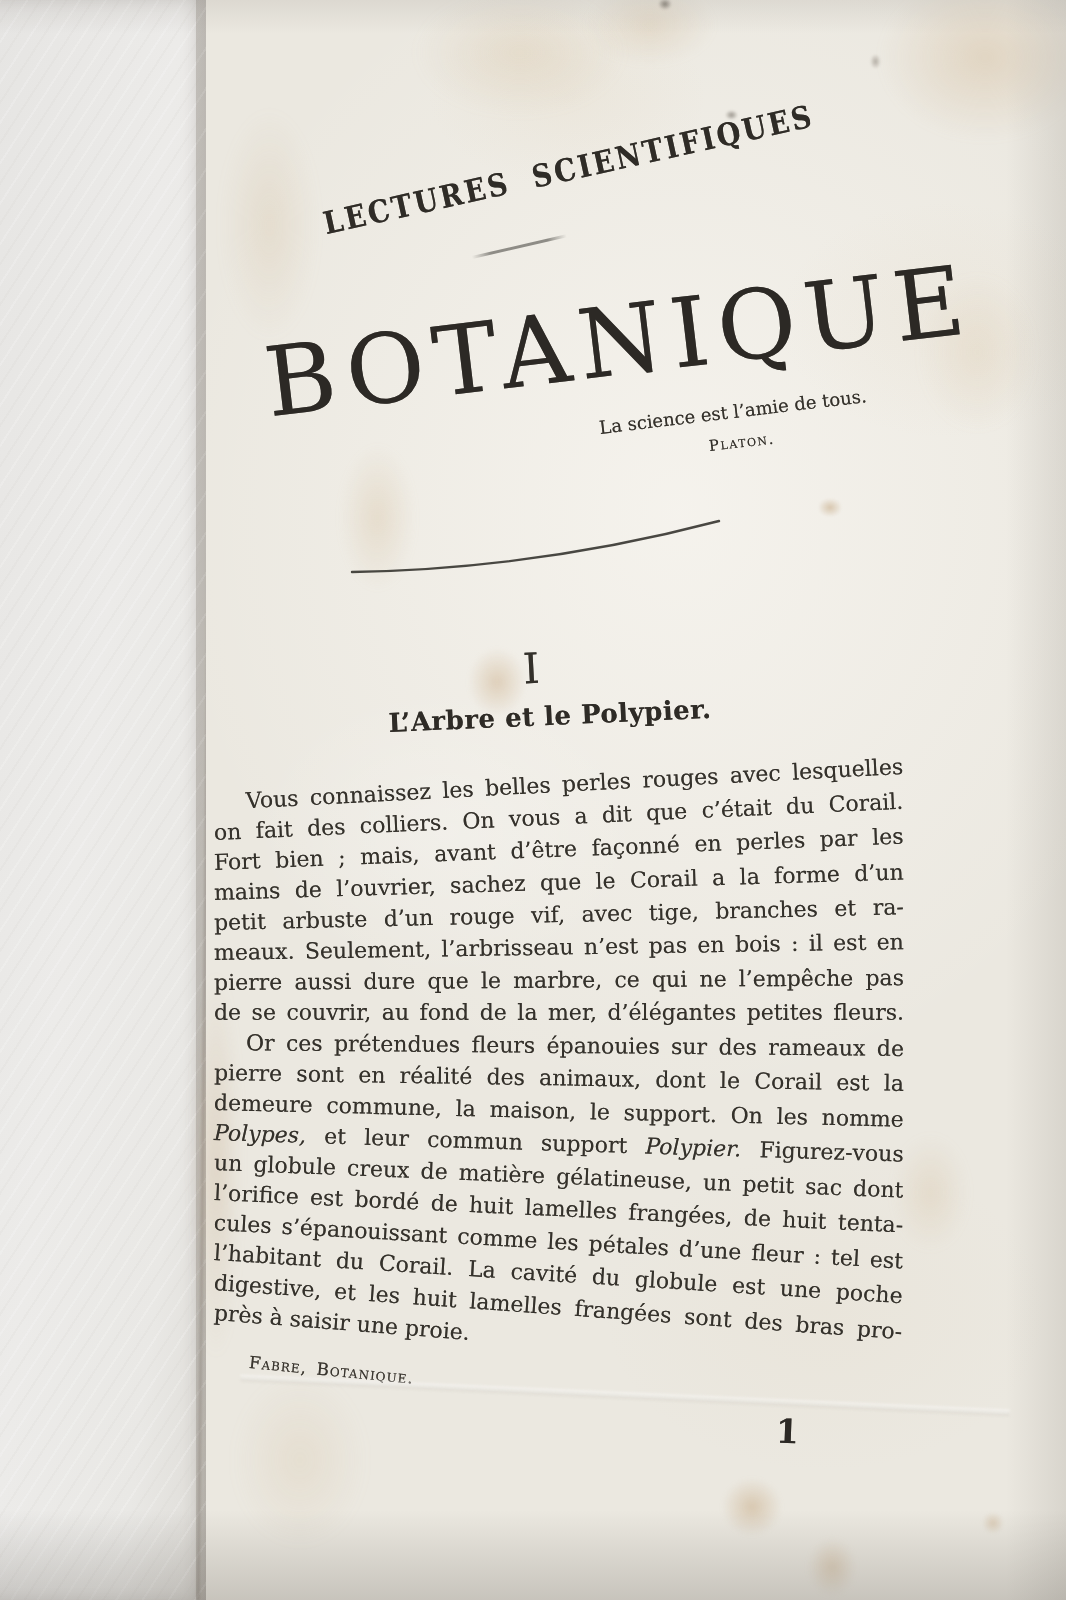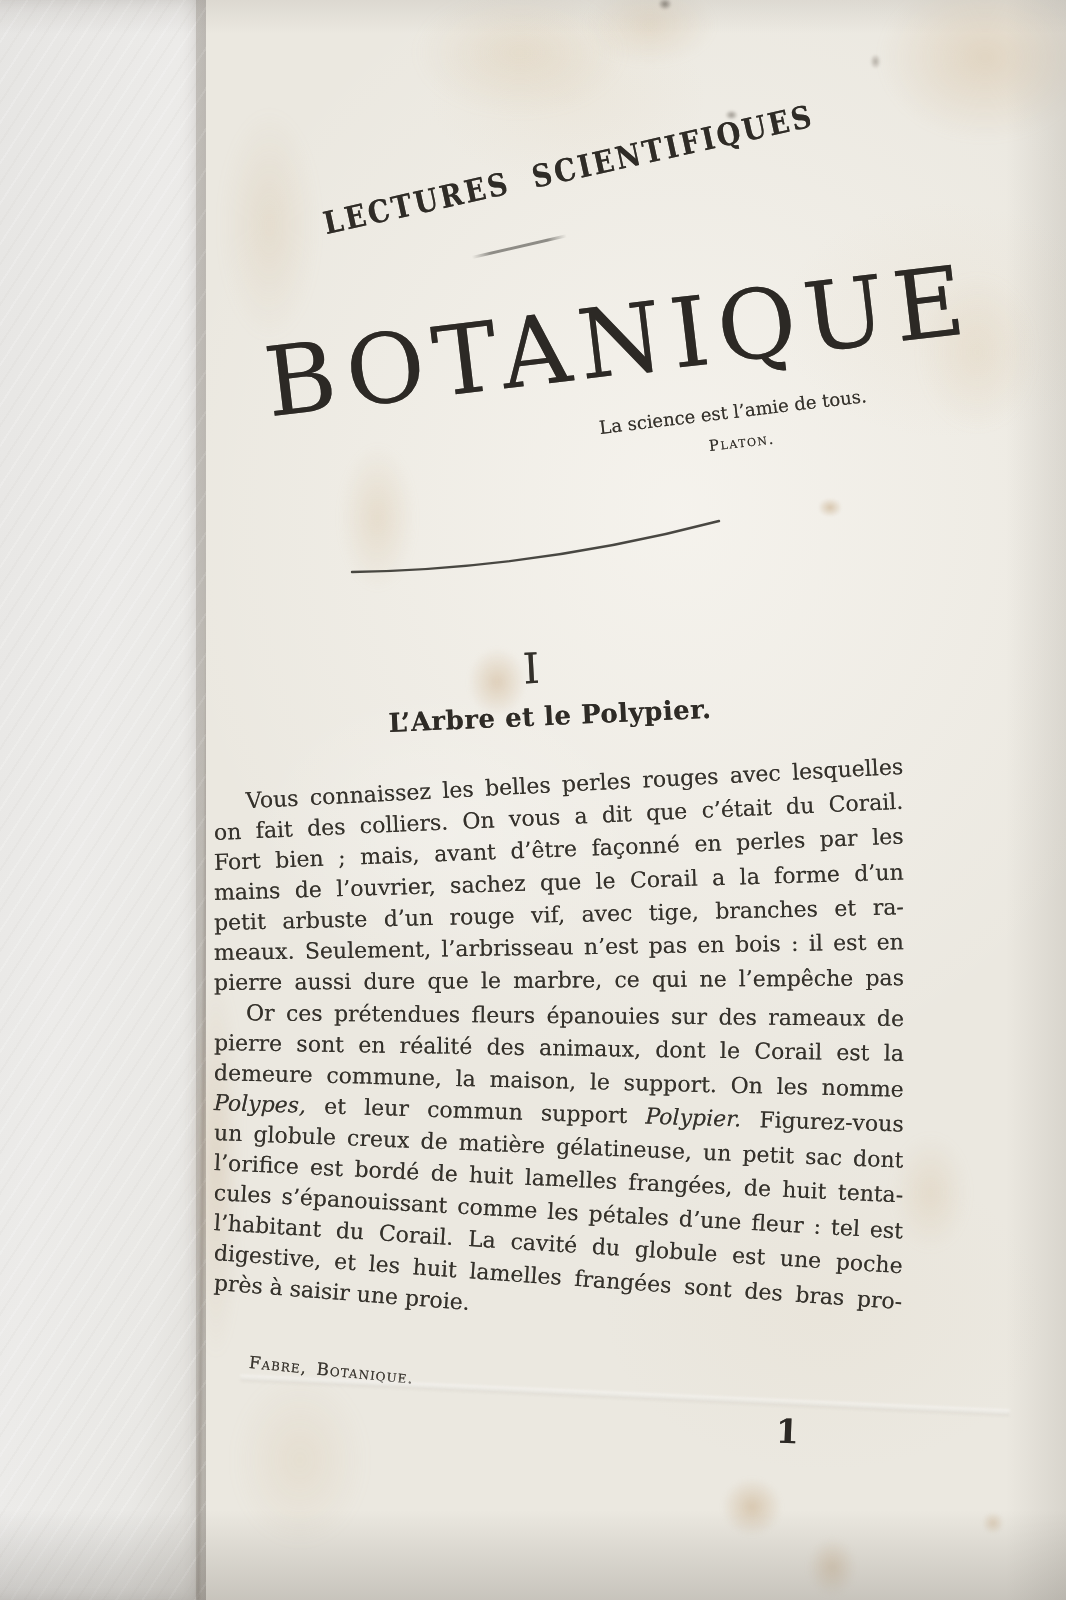--- a/index.html
+++ b/index.html
@@ -130,20 +130,21 @@
   <div class="ink chapter-title">L’Arbre et le Polypier.</div>
 
   <div class="body-block">
     <div class="bline indent" style="--r:-3.0deg">Vous connaissez les belles perles rouges avec lesquelles</div>
     <div class="bline" style="--r:-2.6deg">on fait des colliers. On vous a dit que c’était du Corail.</div>
     <div class="bline" style="--r:-2.2deg">Fort bien ; mais, avant d’être façonné en perles par les</div>
     <div class="bline" style="--r:-1.7deg">mains de l’ouvrier, sachez que le Corail a la forme d’un</div>
     <div class="bline" style="--r:-1.3deg">petit arbuste d’un rouge vif, avec tige, branches et ra-</div>
     <div class="bline" style="--r:-0.9deg">meaux. Seulement, l’arbrisseau n’est pas en bois : il est en</div>
     <div class="bline" style="--r:-0.4deg">pierre aussi dure que le marbre, ce qui ne l’empêche pas</div>
+    <div class="bline" style="--r:0deg">de se couvrir, au fond de la mer, d’élégantes petites fleurs.</div>
     <div class="bline indent" style="--r:0.5deg">Or ces prétendues fleurs épanouies sur des rameaux de</div>
     <div class="bline" style="--r:0.9deg">pierre sont en réalité des animaux, dont le Corail est la</div>
     <div class="bline" style="--r:1.4deg">demeure commune, la maison, le support. On les nomme</div>
     <div class="bline" style="--r:1.8deg">
       <span class="it">Polypes,</span>
       <span>et leur commun support</span>
       <span class="it">Polypier.</span>
       <span>Figurez-vous</span>
     </div>
     <div class="bline" style="--r:2.3deg">un globule creux de matière gélatineuse, un petit sac dont</div>

